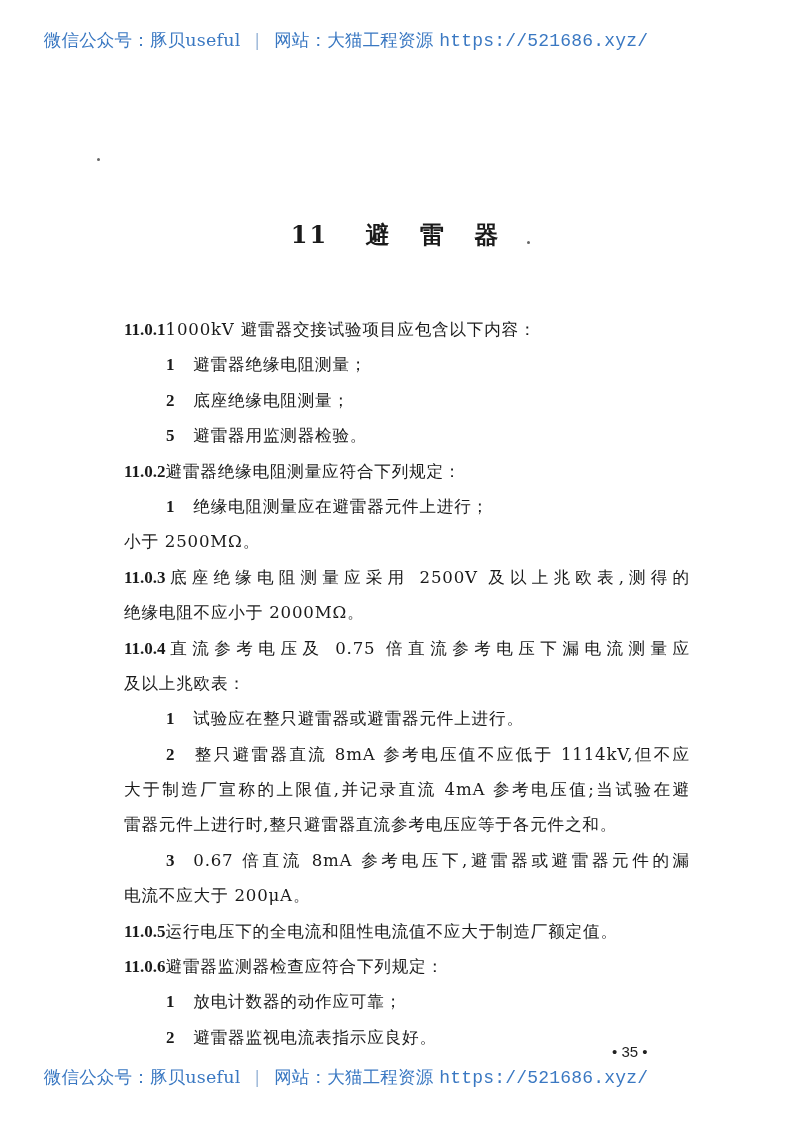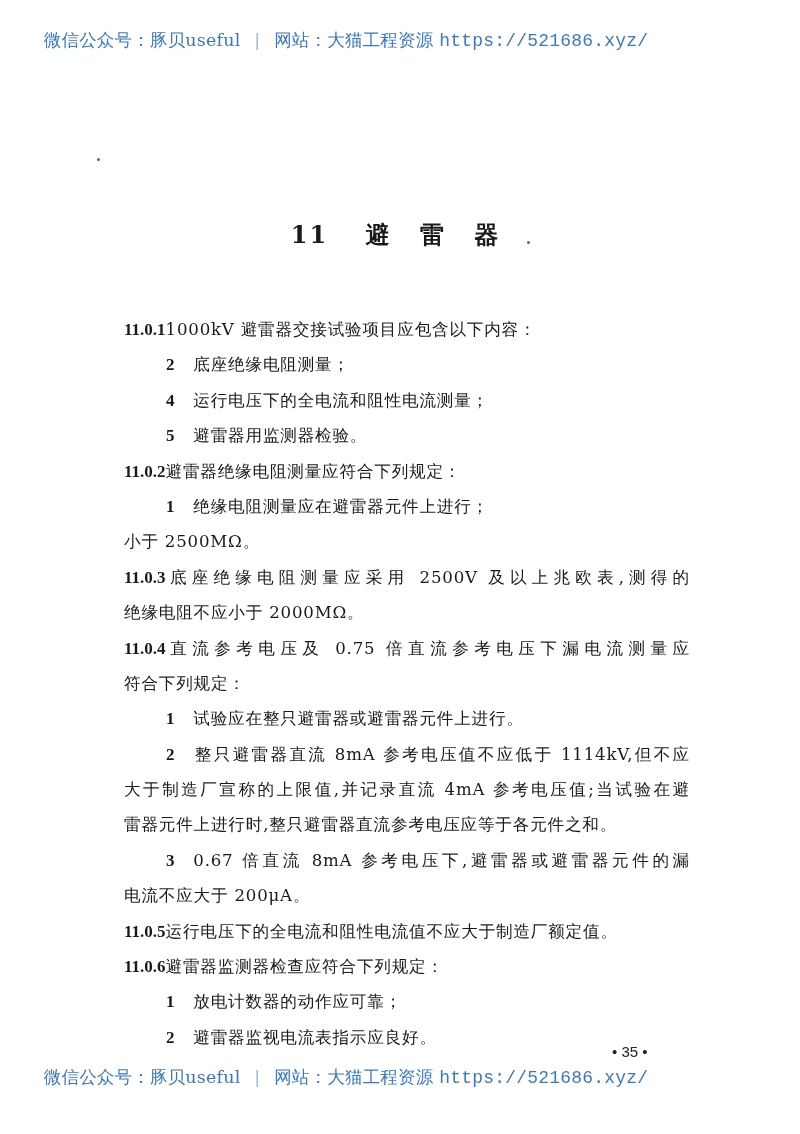--- a/index.html
+++ b/index.html
@@ -54,30 +54,30 @@
 <div class="title">
   <span class="num">11</span>
   <span class="ch">避</span>
   <span class="ch">雷</span>
   <span class="ch">器</span>
 </div>
 <div class="dot" style="left:527px;top:241px;width:3px;height:3px;"></div>
 
 <div class="content" id="content">
     <div class="line"><span class="clause-no">11.0.1</span><span>1000kV 避雷器交接试验项目应包含以下内容：</span></div>
+    <div class="line"><span class="item-no">1</span><span>避雷器绝缘电阻测量；</span></div>
     <div class="line"><span class="item-no">2</span><span>底座绝缘电阻测量；</span></div>
-    <div class="line"><span class="item-no">4</span><span>运行电压下的全电流和阻性电流测量；</span></div>
     <div class="line"><span class="item-no">5</span><span>避雷器用监测器检验。</span></div>
     <div class="line"><span class="clause-no">11.0.2</span><span>避雷器绝缘电阻测量应符合下列规定：</span></div>
     <div class="line"><span class="item-no">1</span><span>绝缘电阻测量应在避雷器元件上进行；</span></div>
     <div class="line"><span>小于 2500MΩ。</span></div>
     <div class="line justify"><span class="clause-no">11.0.3</span><span>底座绝缘电阻测量应采用 2500V 及以上兆欧表,测得的</span></div>
     <div class="line"><span>绝缘电阻不应小于 2000MΩ。</span></div>
     <div class="line justify"><span class="clause-no">11.0.4</span><span>直流参考电压及 0.75 倍直流参考电压下漏电流测量应</span></div>
-    <div class="line"><span>符合下列规定：</span></div>
+    <div class="line"><span>及以上兆欧表：</span></div>
     <div class="line"><span class="item-no">1</span><span>试验应在整只避雷器或避雷器元件上进行。</span></div>
     <div class="line justify"><span class="item-no">2</span><span>整只避雷器直流 8mA 参考电压值不应低于 1114kV,但不应</span></div>
     <div class="line justify"><span>大于制造厂宣称的上限值,并记录直流 4mA 参考电压值;当试验在避</span></div>
     <div class="line"><span>雷器元件上进行时,整只避雷器直流参考电压应等于各元件之和。</span></div>
     <div class="line justify"><span class="item-no">3</span><span>0.67 倍直流 8mA 参考电压下,避雷器或避雷器元件的漏</span></div>
     <div class="line"><span>电流不应大于 200μA。</span></div>
     <div class="line"><span class="clause-no">11.0.5</span><span>运行电压下的全电流和阻性电流值不应大于制造厂额定值。</span></div>
     <div class="line"><span class="clause-no">11.0.6</span><span>避雷器监测器检查应符合下列规定：</span></div>
     <div class="line"><span class="item-no">1</span><span>放电计数器的动作应可靠；</span></div>
     <div class="line"><span class="item-no">2</span><span>避雷器监视电流表指示应良好。</span></div>

